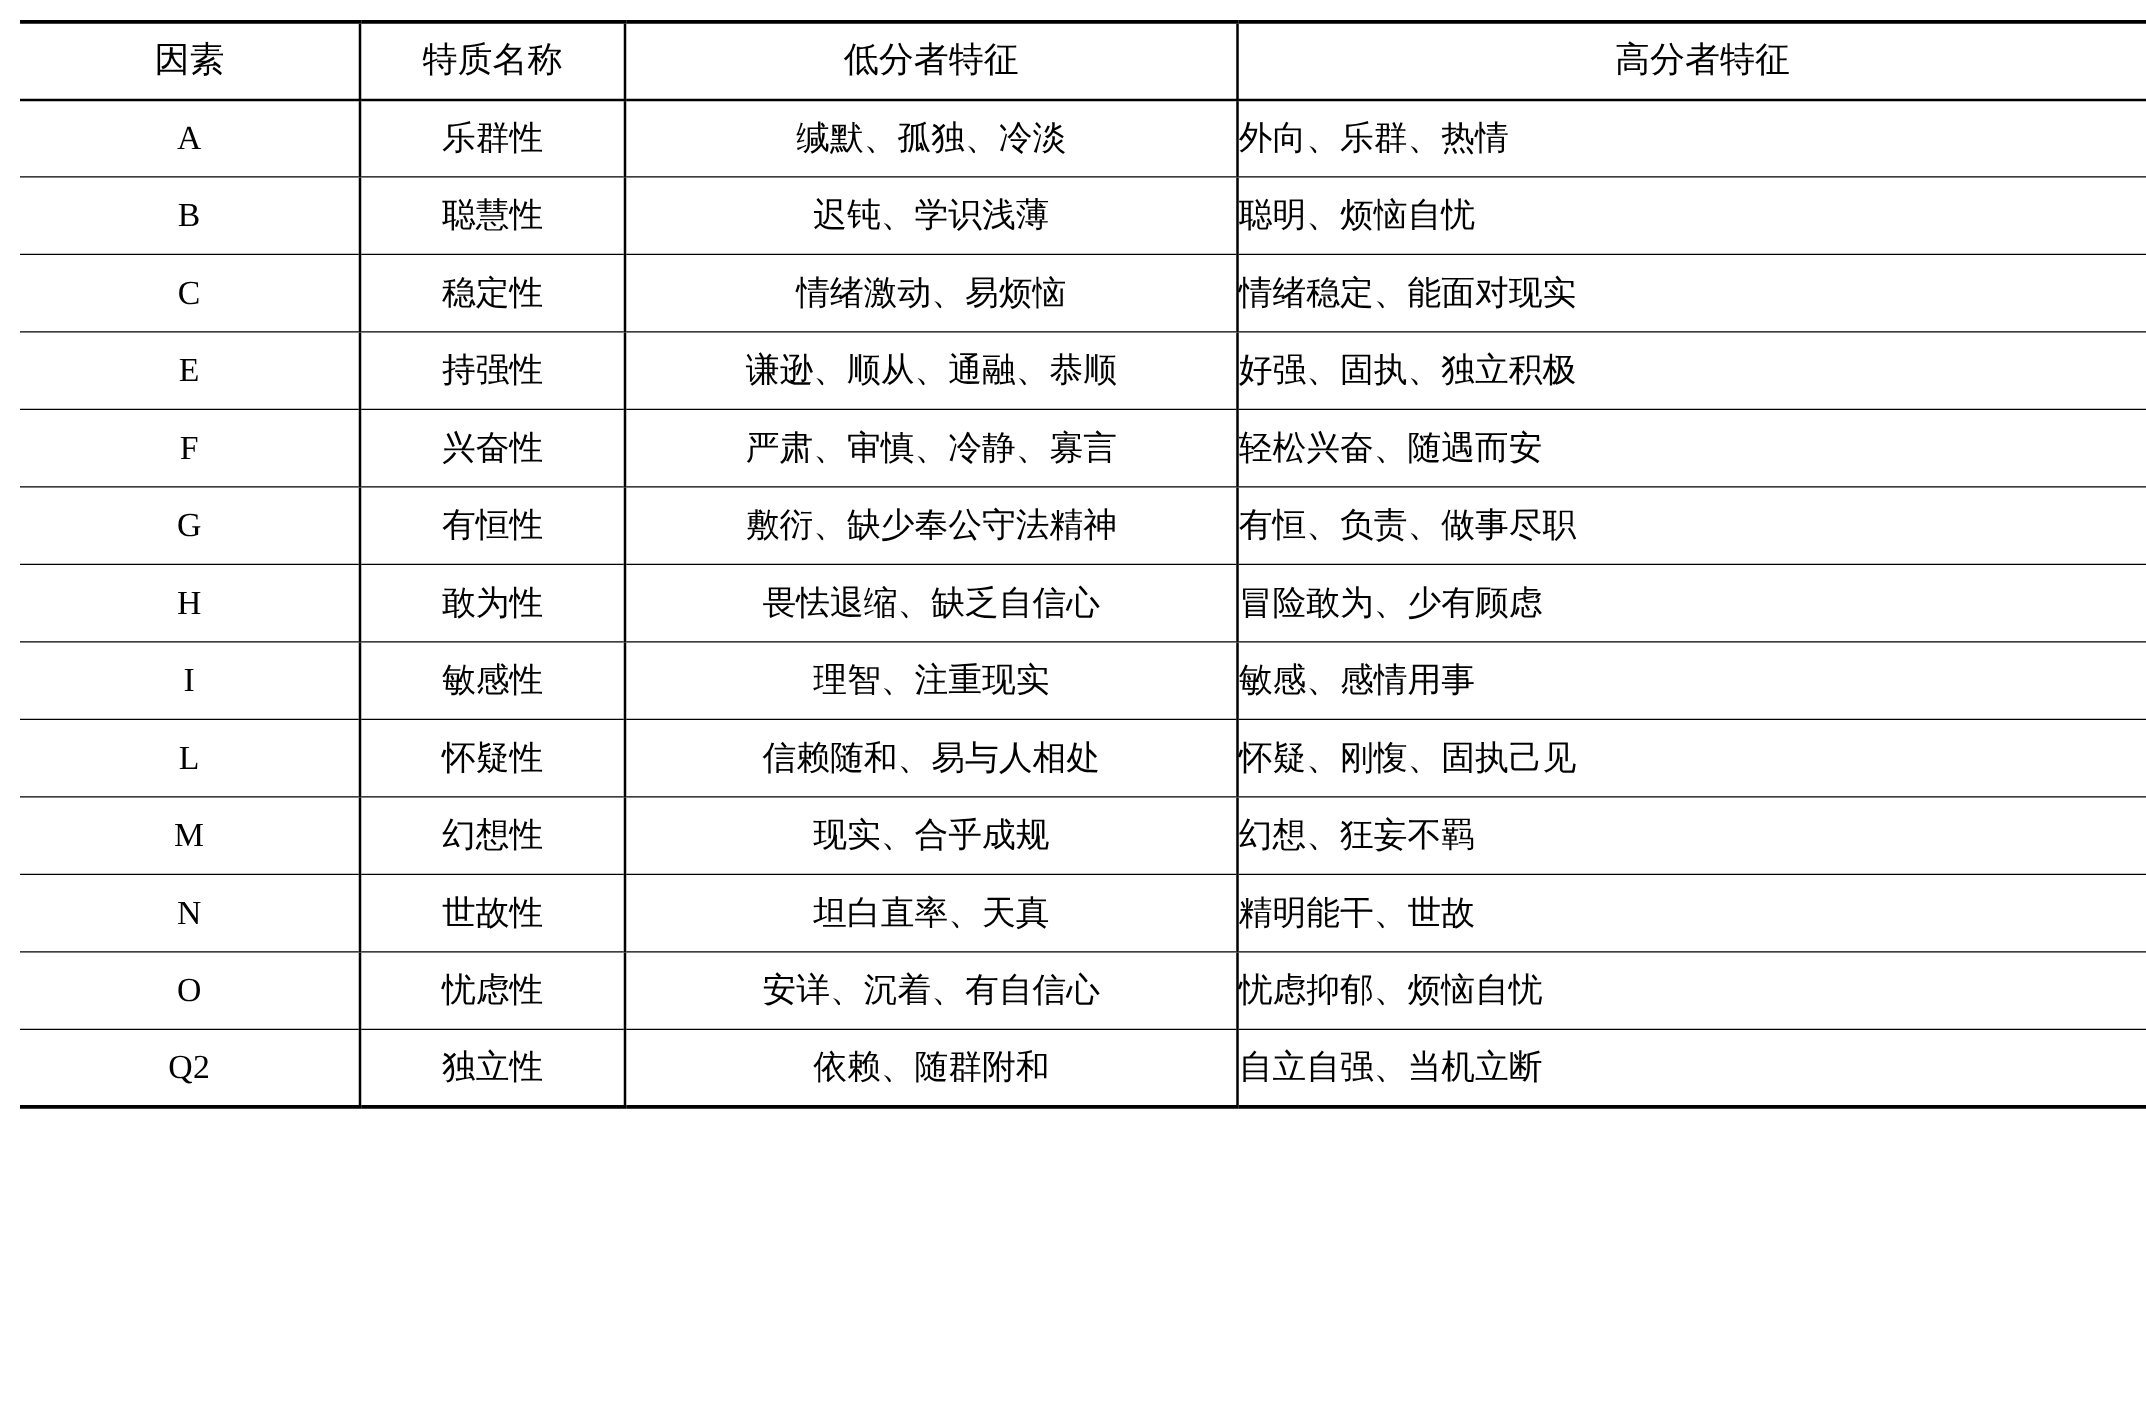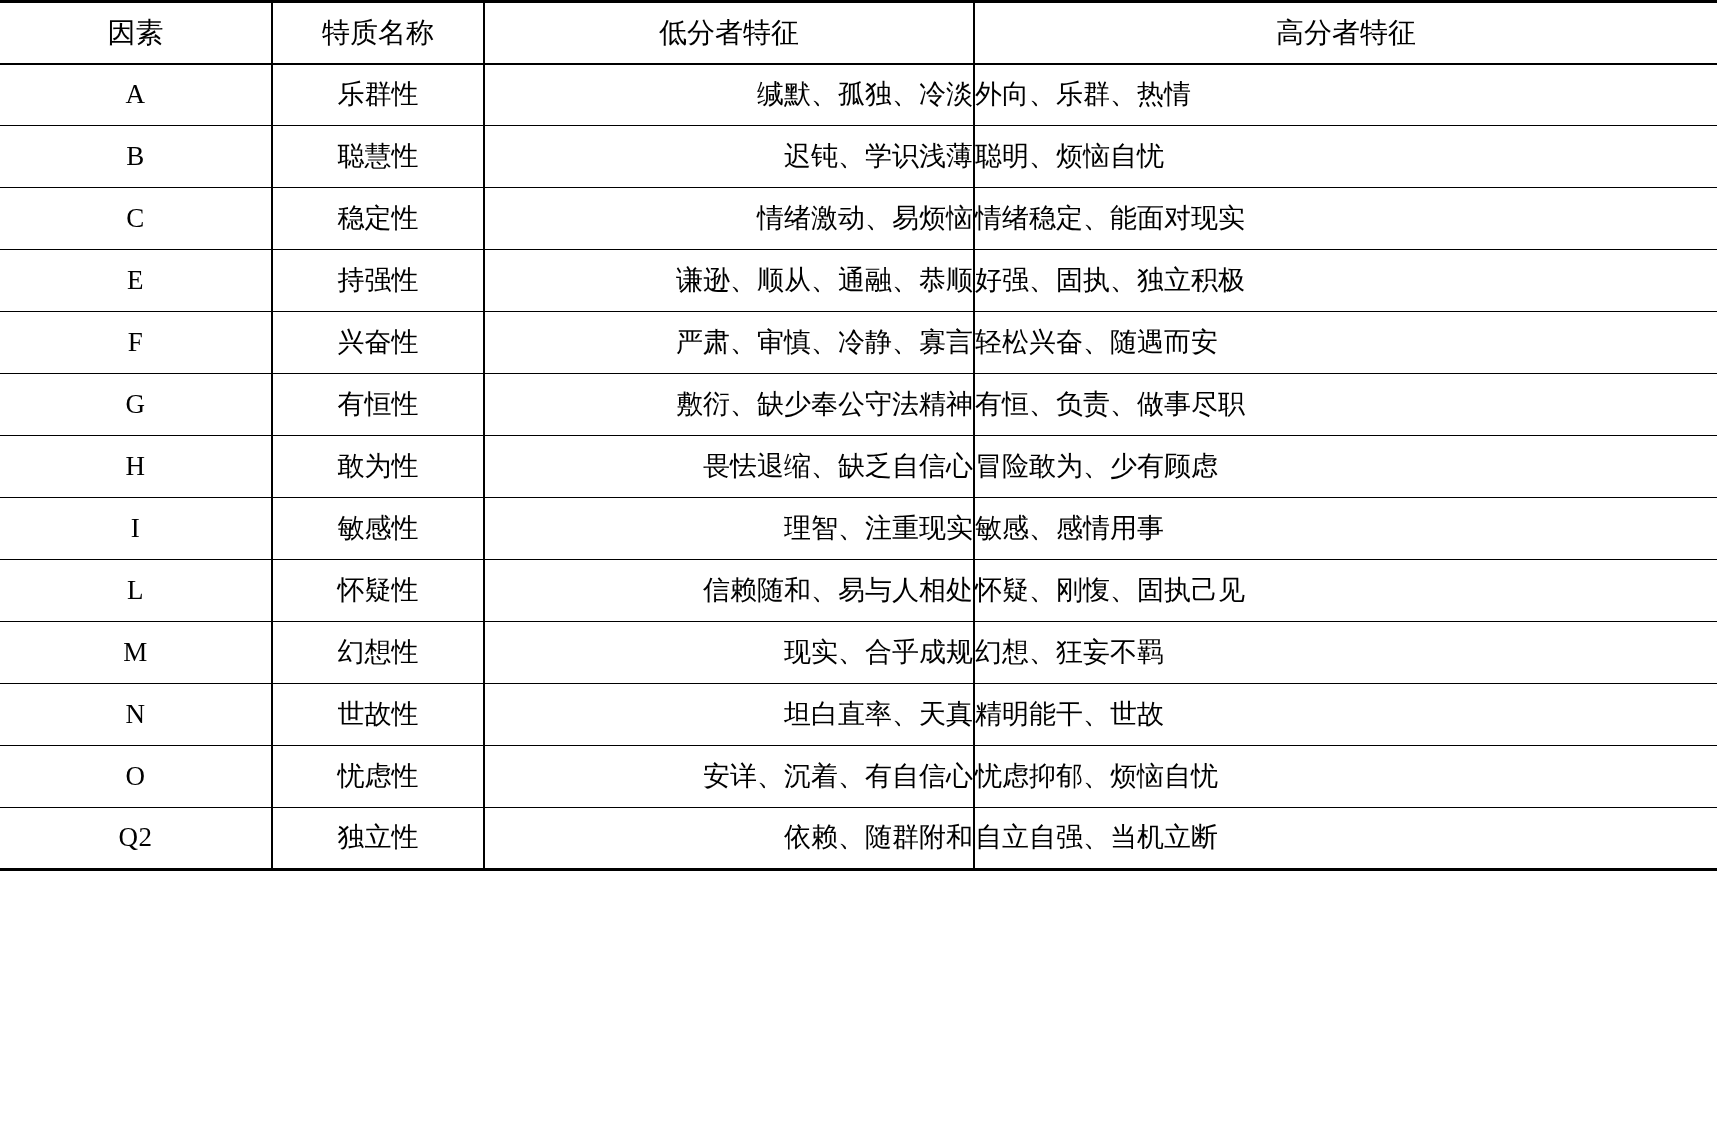--- a/index.html
+++ b/index.html
@@ -10,21 +10,21 @@
   body {
     width: 1717px;
     height: 1140px;
     font-family: "Liberation Serif", "DejaVu Serif", serif;
     color: #000000;
   }
   .page {
     box-sizing: border-box;
     width: 1717px;
     height: 799px;
-    padding: 0;
+    padding: 16px;
   }
   table.factor-table {
     border-collapse: collapse;
     width: 1717px;
     table-layout: fixed;
     font-size: 27px;
   }
   table.factor-table col.c1 { width: 272px; }
   table.factor-table col.c2 { width: 212px; }
   table.factor-table col.c3 { width: 490px; }
@@ -51,21 +51,21 @@
   table.factor-table thead tr th {
     border-top: 3px solid #000;
     border-bottom: 2px solid #000;
     text-align: center;
     font-size: 28px;
   }
   table.factor-table tbody tr:last-child td {
     border-bottom: 3px solid #000;
   }
   .cell-center { text-align: center; }
-  .cell-left { text-align: right; padding-left: 24px; }
+  .cell-left { text-align: center; padding-left: 24px; }
   .cell-left-wide { text-align: left; padding-left: 34px; }
   .code { font-family: "Liberation Serif", "DejaVu Serif", serif; letter-spacing: 0.5px; }
 </style>
 </head>
 <body>
 
 <div class="page">
   <table class="factor-table">
     <colgroup>
       <col class="c1">

